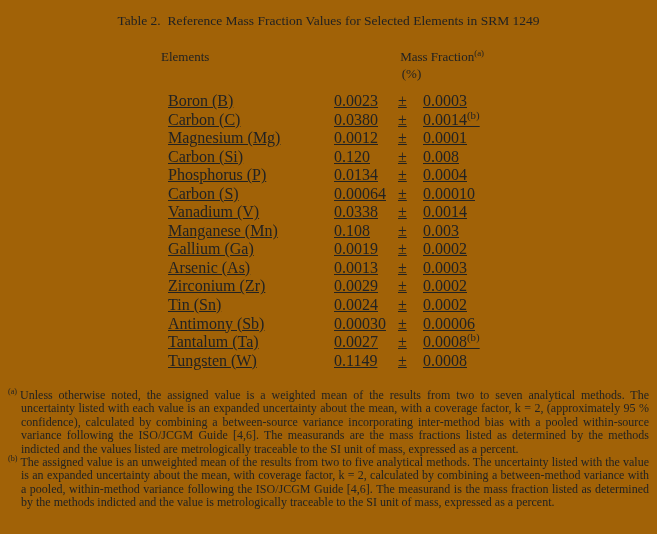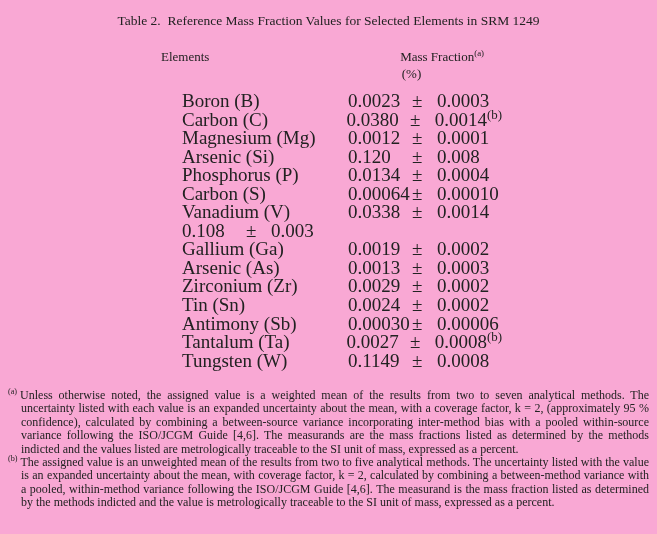--- a/index.html
+++ b/index.html
@@ -4,21 +4,21 @@
 <style>
   html, body { margin: 0; padding: 0; }
   body {
     font-family: "Liberation Serif", "DejaVu Serif", serif;
     background: #ffffff;
   }
   .page {
     position: relative;
     width: 657px;
     height: 534px;
-    background: #f9a8d4;
+    background: #a16207;
     color: #222222;
     overflow: hidden;
   }
   .title {
     position: absolute;
     top: 13px;
     left: 0;
     width: 100%;
     text-align: center;
     font-size: 13.5px;
@@ -42,23 +42,24 @@
     position: absolute;
     top: 66px;
     left: 339px;
     width: 145px;
     text-align: center;
     font-size: 13px;
   }
   .rows {
     position: absolute;
     top: 92px;
-    left: 182px;
+    left: 168px;
     width: 320px;
-    font-size: 19px;
+    font-size: 16px;
+    text-decoration: underline;
   }
   .row {
     display: flex;
     line-height: 18.55px;
     height: 18.55px;
   }
   .c-el  { width: 166px; }
   .c-val { width: 64px; }
   .c-pm  { width: 25px; }
   .c-unc { flex: 1; }
@@ -106,21 +107,21 @@
         <span class="c-pm">±</span>
         <span class="c-unc"><span>0.0014</span><sup>(b)</sup></span>
       </div>
     <div class="row">
         <span class="c-el">Magnesium (Mg)</span>
         <span class="c-val">0.0012</span>
         <span class="c-pm">±</span>
         <span class="c-unc"><span>0.0001</span><sup></sup></span>
       </div>
     <div class="row">
-        <span class="c-el">Arsenic (Si)</span>
+        <span class="c-el">Carbon (Si)</span>
         <span class="c-val">0.120</span>
         <span class="c-pm">±</span>
         <span class="c-unc"><span>0.008</span><sup></sup></span>
       </div>
     <div class="row">
         <span class="c-el">Phosphorus (P)</span>
         <span class="c-val">0.0134</span>
         <span class="c-pm">±</span>
         <span class="c-unc"><span>0.0004</span><sup></sup></span>
       </div>
@@ -130,20 +131,21 @@
         <span class="c-pm">±</span>
         <span class="c-unc"><span>0.00010</span><sup></sup></span>
       </div>
     <div class="row">
         <span class="c-el">Vanadium (V)</span>
         <span class="c-val">0.0338</span>
         <span class="c-pm">±</span>
         <span class="c-unc"><span>0.0014</span><sup></sup></span>
       </div>
     <div class="row">
+        <span class="c-el">Manganese (Mn)</span>
         <span class="c-val">0.108</span>
         <span class="c-pm">±</span>
         <span class="c-unc"><span>0.003</span><sup></sup></span>
       </div>
     <div class="row">
         <span class="c-el">Gallium (Ga)</span>
         <span class="c-val">0.0019</span>
         <span class="c-pm">±</span>
         <span class="c-unc"><span>0.0002</span><sup></sup></span>
       </div>

